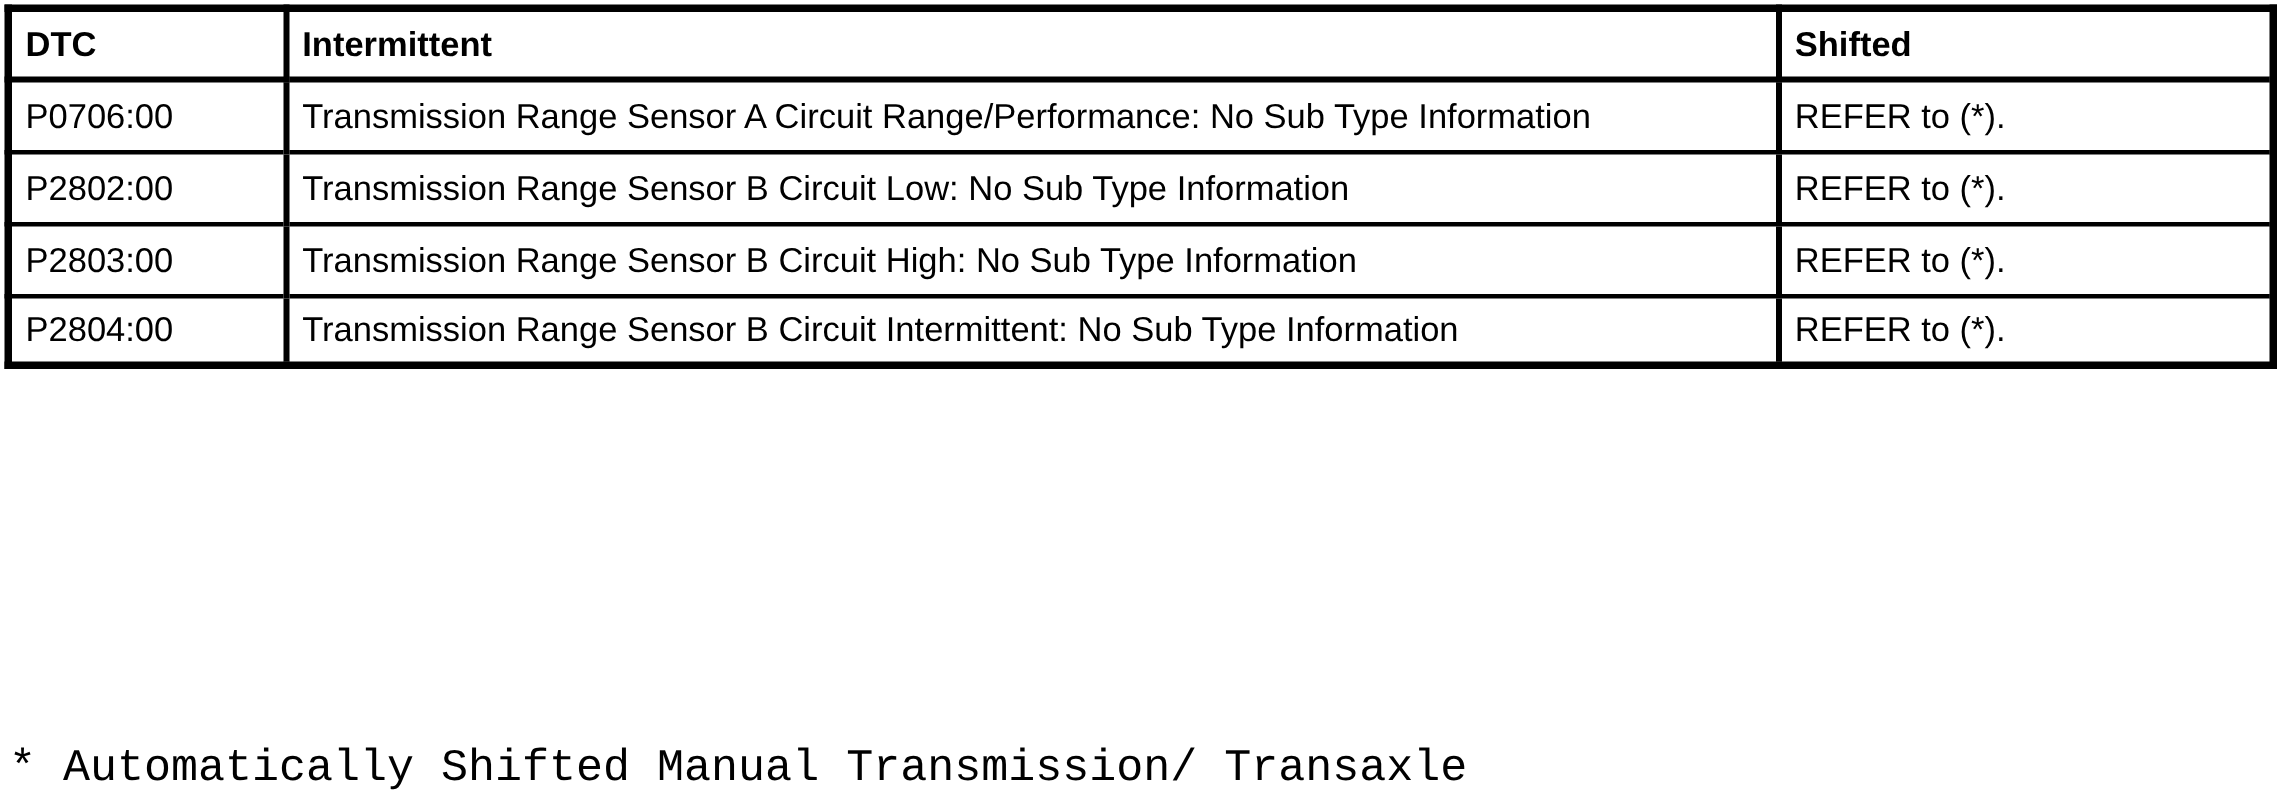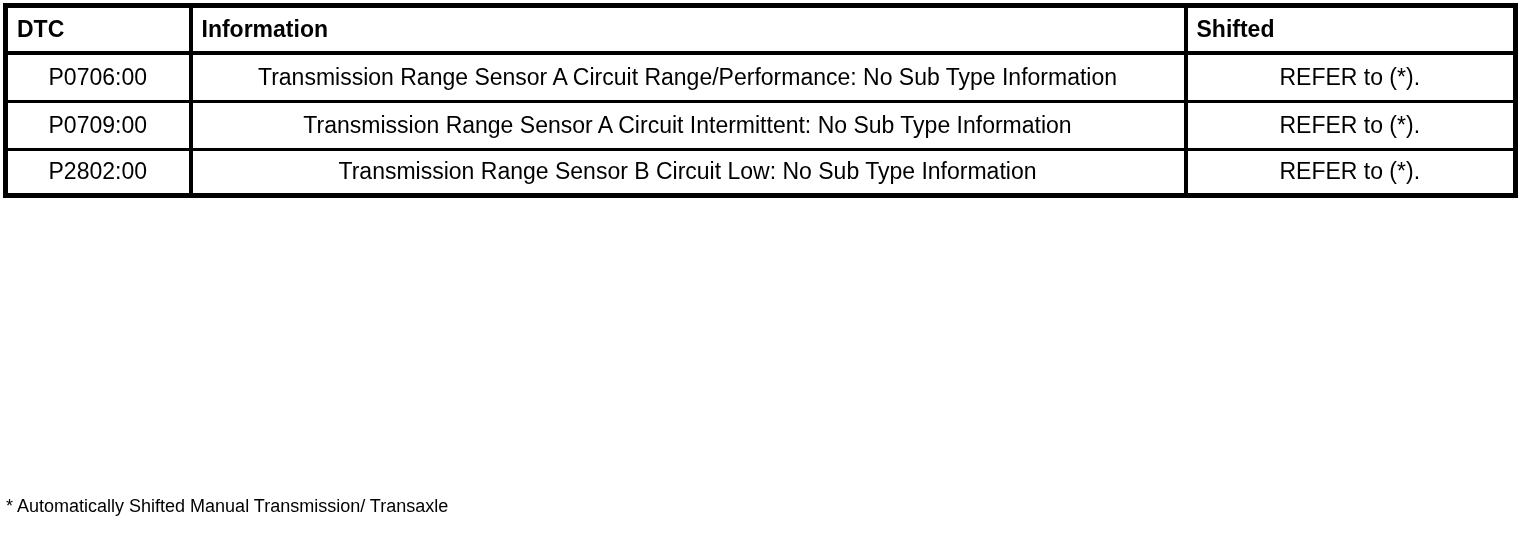--- a/index.html
+++ b/index.html
@@ -49,69 +49,74 @@
     white-space: nowrap;
     overflow: hidden;
   }
   thead th {
     font-weight: bold;
     height: 43px;
   }
   tbody td {
     font-weight: normal;
     height: 45px;
-    text-align: center;
   }
   tbody tr:last-child td {
     height: 42px;
   }
   col.col-dtc  { width: 185px; }
   col.col-desc { width: 995px; }
   col.col-act  { width: 330px; }
   .footnote {
     position: absolute;
     left: 6px;
     top: 496px;
-    font-size: 18px;
+    font-size: 30px;
     font-weight: normal;
     white-space: nowrap;
+    font-family: Liberation Mono, monospace;
   }
 </style>
 </head>
 <body>
 
 <div class="page">
 
   <table class="dtc-table">
     <colgroup>
       <col class="col-dtc">
       <col class="col-desc">
       <col class="col-act">
     </colgroup>
     <thead>
       <tr>
         <th>DTC</th>
-        <th>Information</th>
+        <th>Intermittent</th>
         <th>Shifted</th>
       </tr>
     </thead>
     <tbody>
       <tr>
         <td>P0706:00</td>
         <td>Transmission Range Sensor A Circuit Range/Performance: No Sub Type Information</td>
         <td>REFER to (*).</td>
       </tr>
       <tr>
-        <td>P0709:00</td>
-        <td>Transmission Range Sensor A Circuit Intermittent: No Sub Type Information</td>
+        <td>P2802:00</td>
+        <td>Transmission Range Sensor B Circuit Low: No Sub Type Information</td>
         <td>REFER to (*).</td>
       </tr>
       <tr>
-        <td>P2802:00</td>
-        <td>Transmission Range Sensor B Circuit Low: No Sub Type Information</td>
+        <td>P2803:00</td>
+        <td>Transmission Range Sensor B Circuit High: No Sub Type Information</td>
+        <td>REFER to (*).</td>
+      </tr>
+      <tr>
+        <td>P2804:00</td>
+        <td>Transmission Range Sensor B Circuit Intermittent: No Sub Type Information</td>
         <td>REFER to (*).</td>
       </tr>
     </tbody>
   </table>
 
   <div class="footnote">* Automatically Shifted Manual Transmission/ Transaxle</div>
 
 </div>
 
 </body></html>

